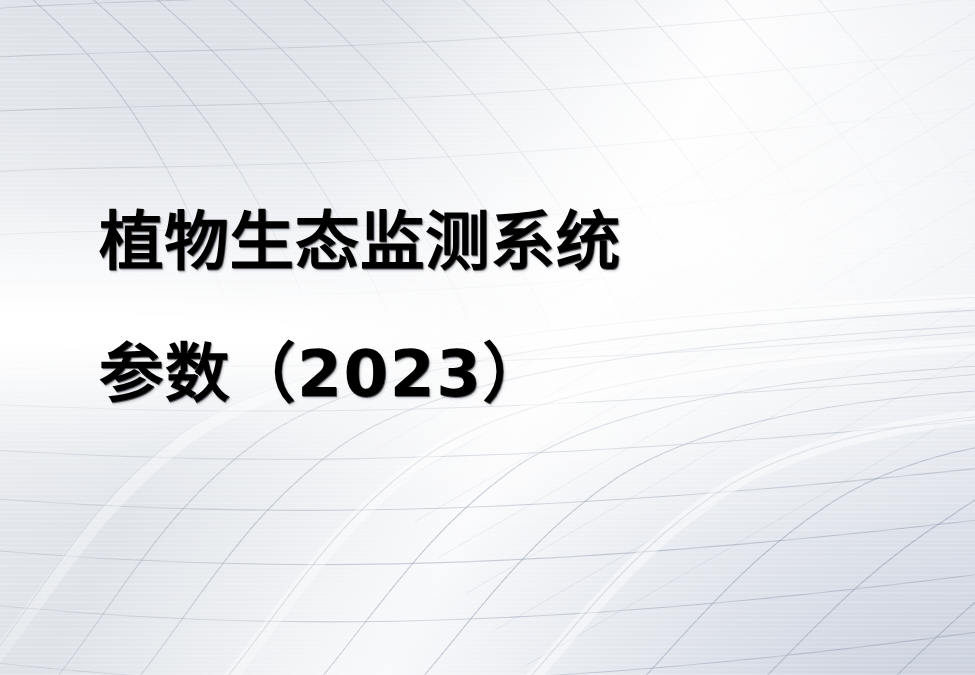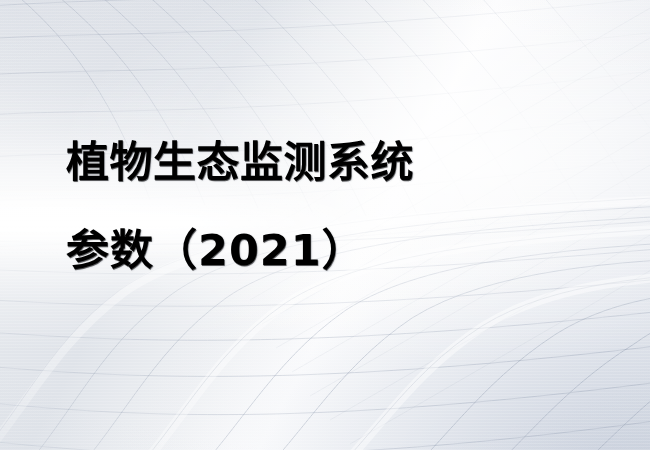--- a/index.html
+++ b/index.html
@@ -242,16 +242,16 @@
     </svg>
   </div>
 
   <div class="bg-layer bg-sweep"></div>
   <div class="bg-layer bg-striation"></div>
   <div class="bg-layer bg-band"></div>
   <div class="bg-layer bg-vignette"></div>
 
   <div class="title-block">
     <div class="title-line title-line-1">植物生态监测系统</div>
-    <div class="title-line title-line-2">参数（2021）</div>
+    <div class="title-line title-line-2">参数（2023）</div>
   </div>
 
 </div>
 
 </body></html>

